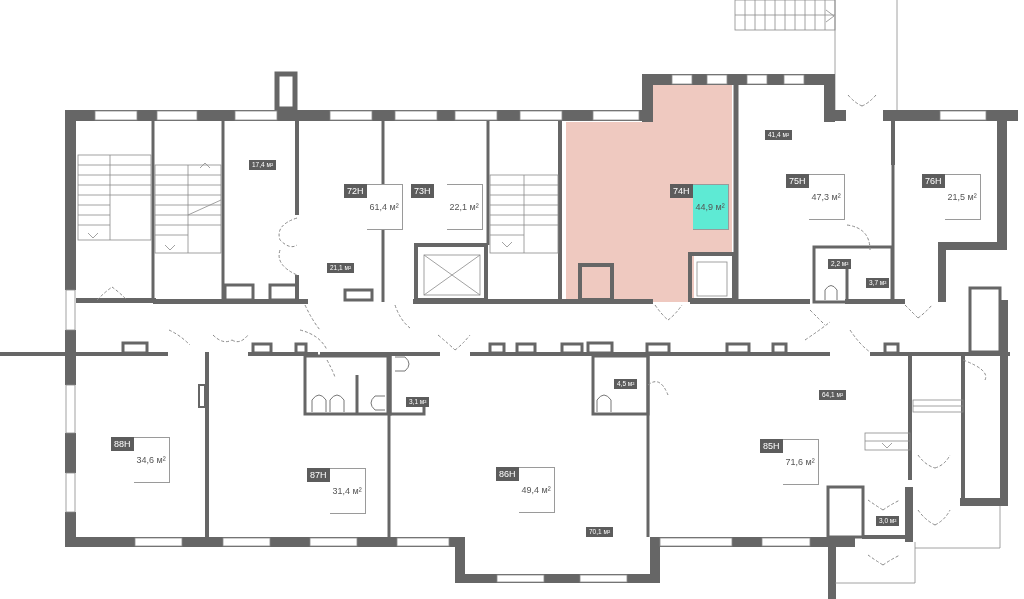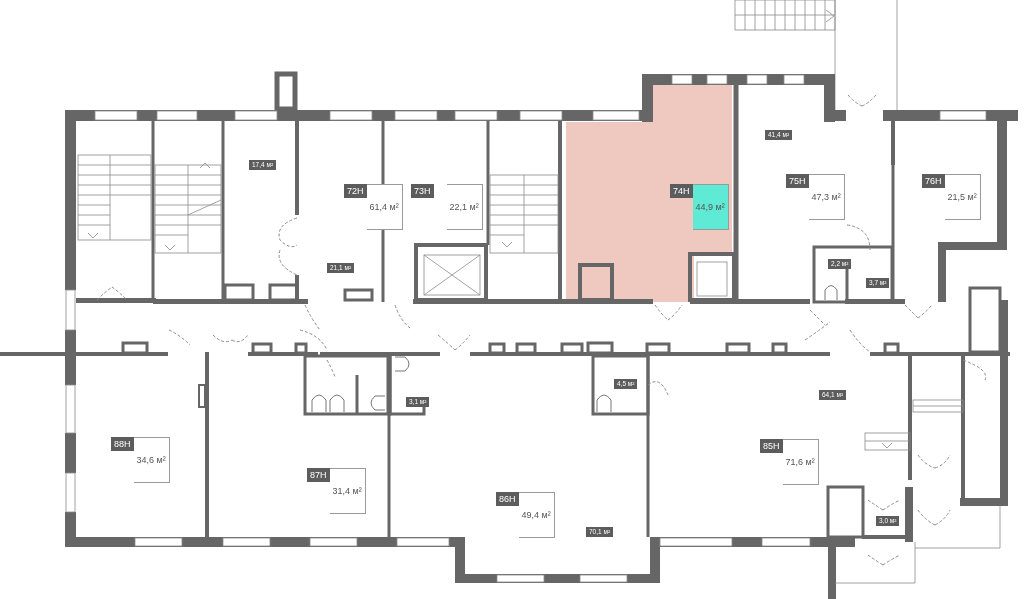--- a/index.html
+++ b/index.html
@@ -283,21 +283,21 @@
   <span class="area">21,5 м²</span>
 </div>
 <div class="label" style="left:111px;top:437px;">
   <span class="code">88Н</span>
   <span class="area">34,6 м²</span>
 </div>
 <div class="label" style="left:268px;top:468px;margin-left:39px;">
   <span class="code">87Н</span>
   <span class="area">31,4 м²</span>
 </div>
-<div class="label" style="left:496px;top:492px;">
+<div class="label" style="left:496px;top:467px;">
   <span class="code">86Н</span>
   <span class="area">49,4 м²</span>
 </div>
 <div class="label" style="left:736px;top:439px;margin-left:24px;">
   <span class="code">85Н</span>
   <span class="area">71,6 м²</span>
 </div>
 
 <div class="sub" style="left:249px;top:160px;">17,4 м²</div>
 <div class="sub" style="left:327px;top:263px;">21,1 м²</div>

